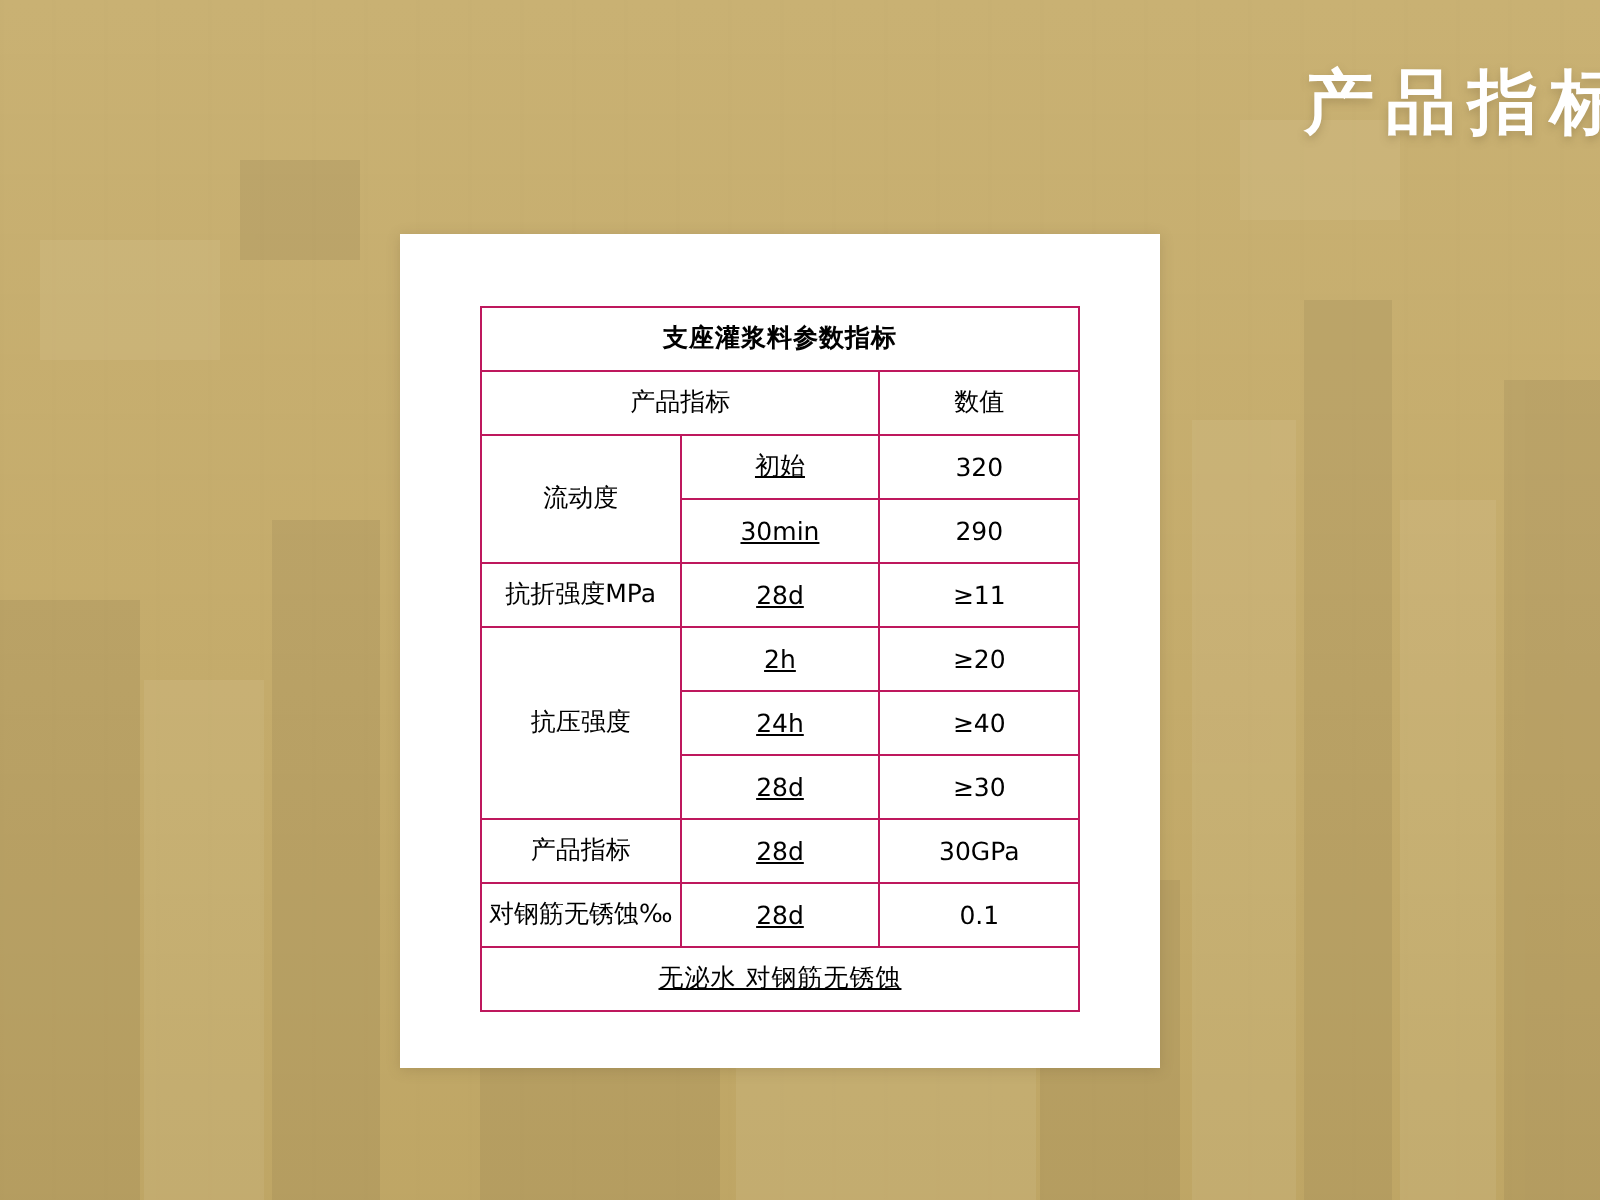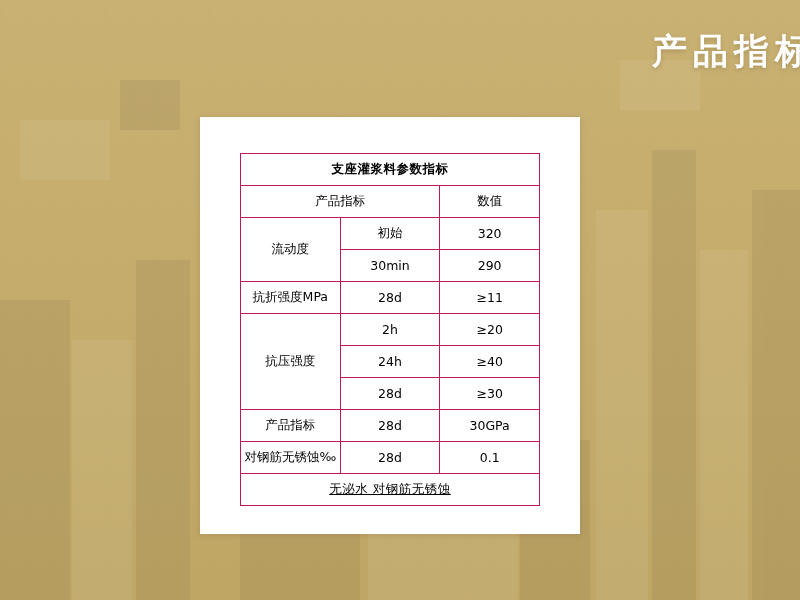--- a/index.html
+++ b/index.html
@@ -86,20 +86,21 @@
     font-weight: bold;
     font-size: 13px;
     letter-spacing: 0.5px;
   }
   td.cat {
     text-align: center;
   }
   td.sub {
     text-align: left;
     padding-left: 8px;
+    text-decoration: underline;
   }
   td.val {
     text-align: center;
   }
   td.footer {
     font-size: 12.5px;
     letter-spacing: 0.5px;
     height: 33px;
     text-decoration: underline;
   }

